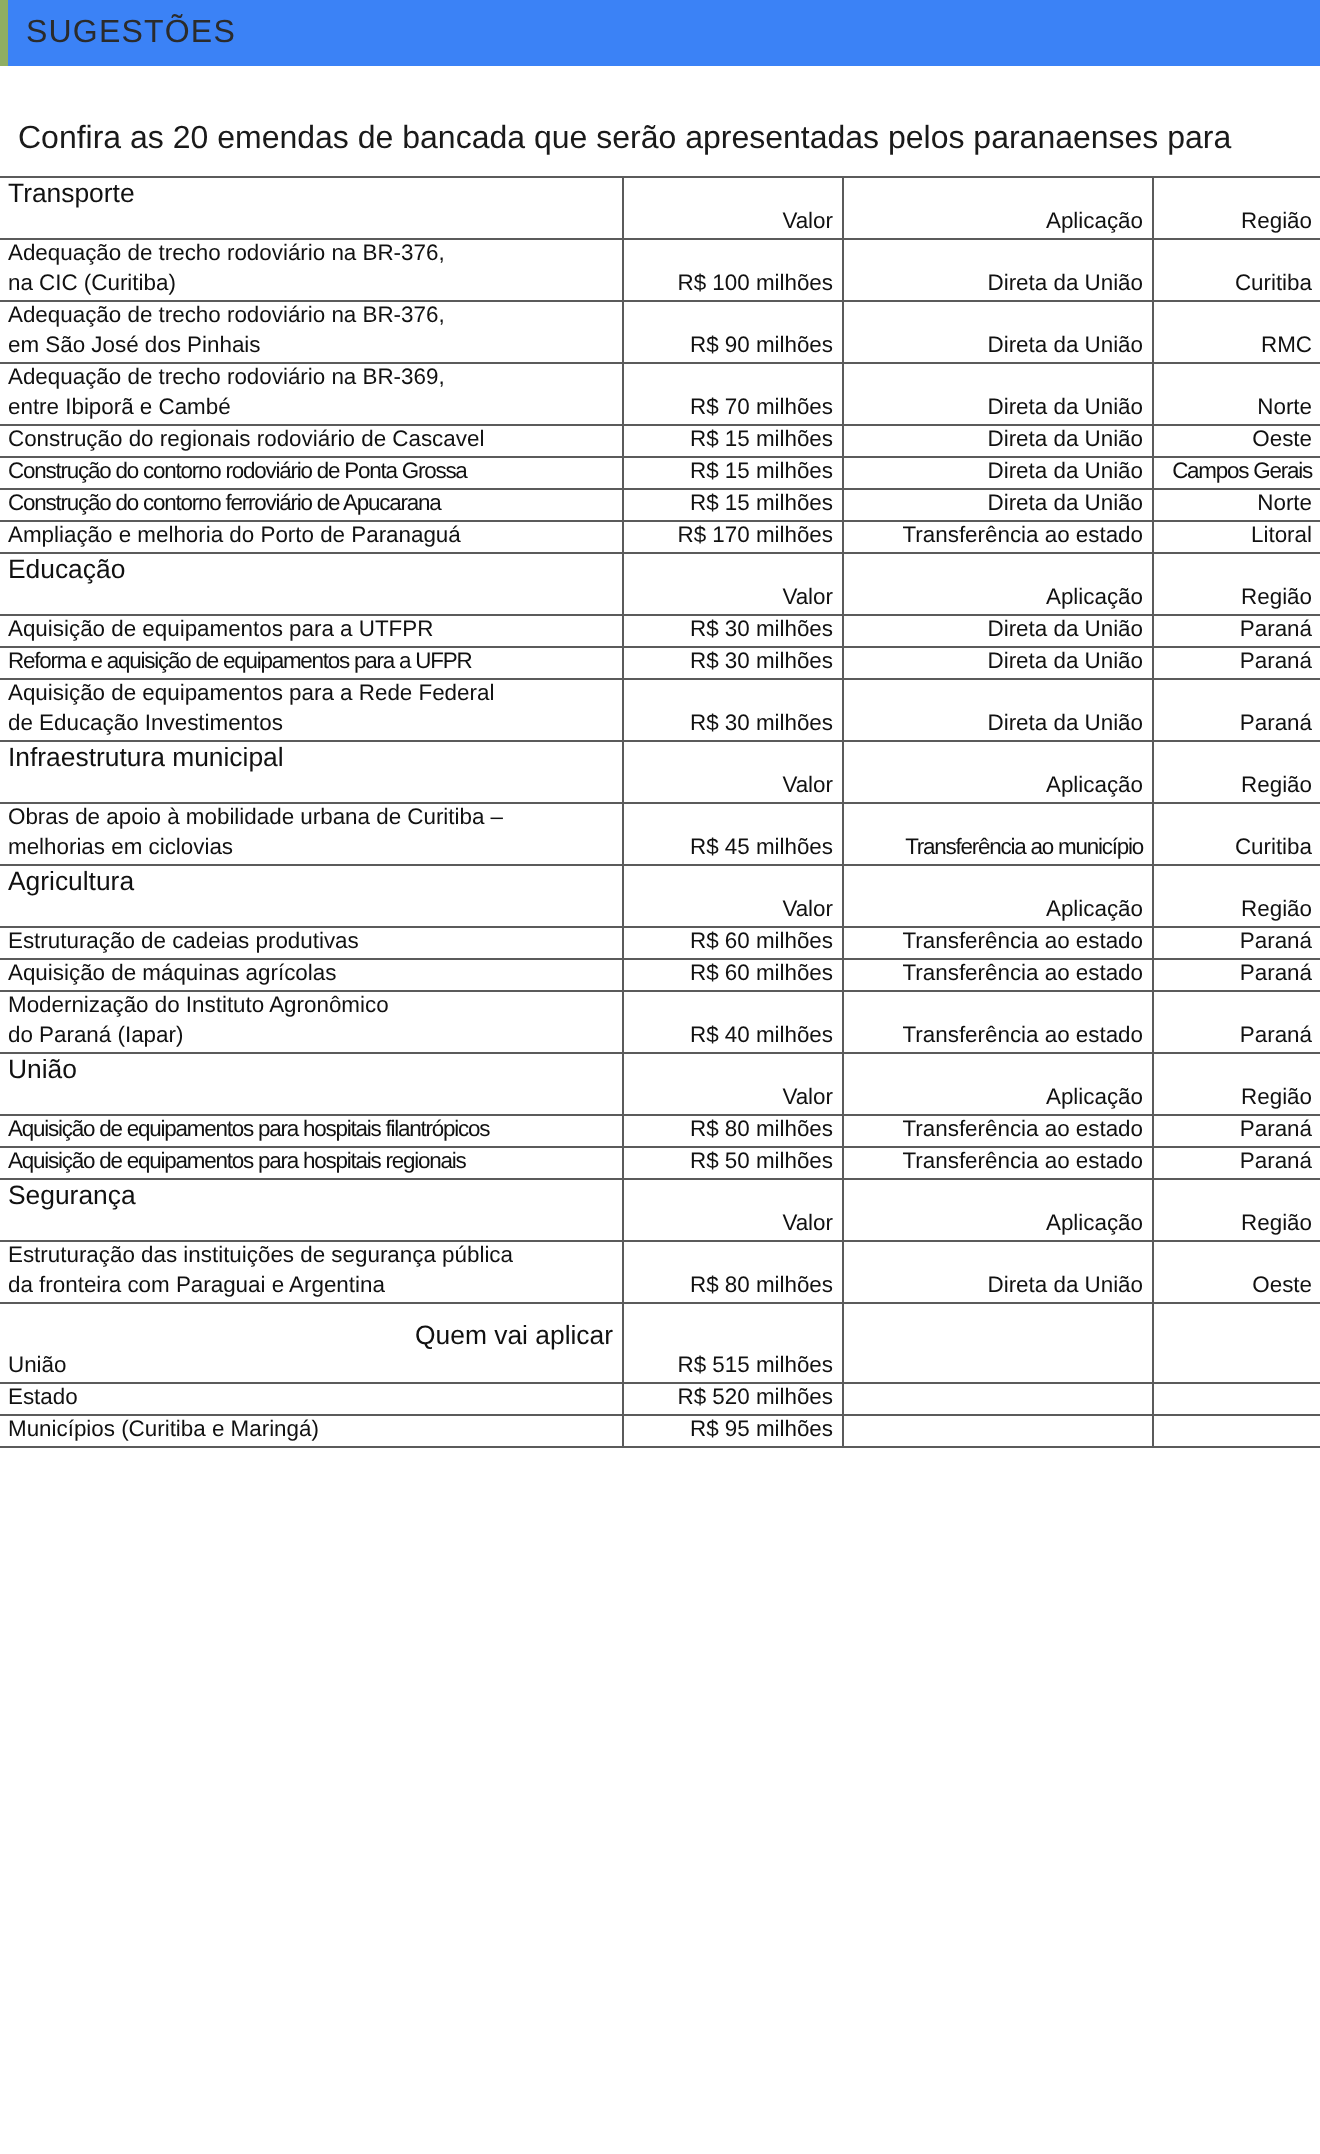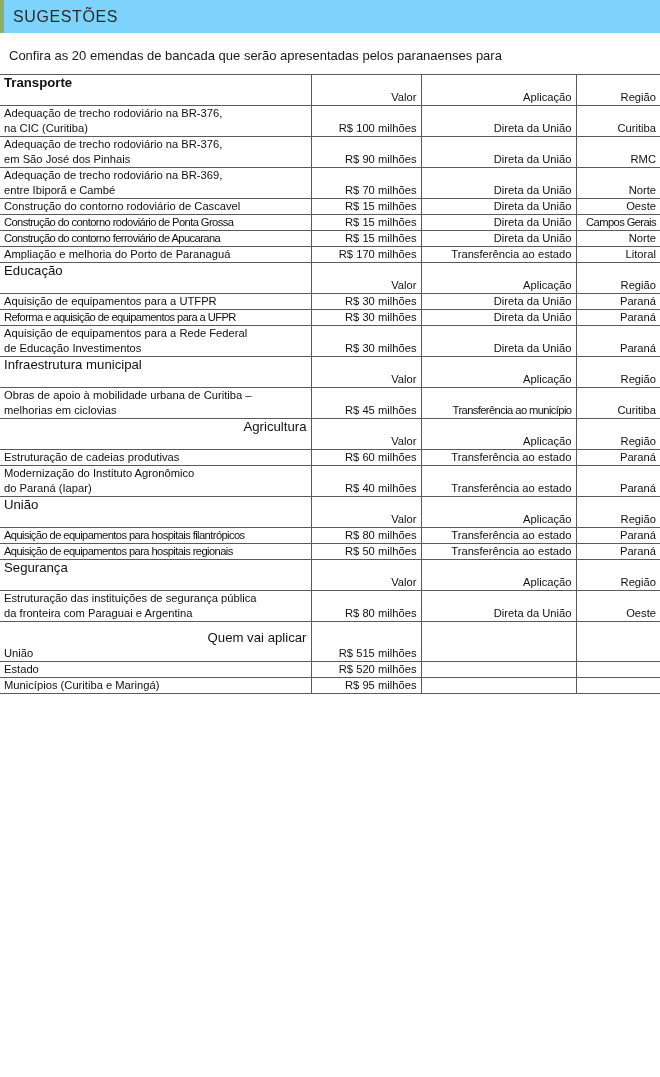--- a/index.html
+++ b/index.html
@@ -19,24 +19,24 @@
     position: relative;
     width: 660px;
     height: 1077px;
     box-sizing: border-box;
   }
 
   
   .banner {
     position: relative;
     height: 33px;
-    background: #7dd3fc;
+    background: #3b82f6;
     display: flex;
     align-items: center;
-    margin: 0 0 0 0;
+    margin: 0 0 14px 0;
   }
   .banner-stripe {
     position: absolute;
     left: 0;
     top: 0;
     width: 4px;
     height: 33px;
     background: #8fae63;
   }
   .banner-title {
@@ -47,21 +47,21 @@
     font-weight: 400;
   }
   .banner-underline {
     height: 2px;
     background: #ffffff;
   }
 
   
   .intro {
     padding: 13px 18px 9px 9px;
-    font-size: 13px;
+    font-size: 16px;
     line-height: 16.5px;
     color: #1a1a1a;
   }
 
   
   table.budget {
     width: 660px;
     border-collapse: collapse;
     table-layout: fixed;
     font-size: 11.2px;
@@ -121,21 +121,21 @@
 
   <table class="budget">
     <colgroup>
       <col class="c-desc">
         <col class="c-val">
         <col class="c-apl">
         <col class="c-reg">
     </colgroup>
     <tbody id="tbody">
         <tr class="topline">
-          <td class="first sec-head ta-l" style="border-bottom: none; font-weight: bold;">Transporte</td>
+          <td class="first sec-head ta-l" style="border-bottom: none;">Transporte</td>
           <td class="" style="border-bottom: none;"></td>
           <td class="" style="border-bottom: none;"></td>
           <td class="" style="border-bottom: none;"></td>
         </tr>
         <tr class="colhdr">
           <td class="first"></td>
           <td class="ta-r">Valor</td>
           <td class="ta-r">Aplicação</td>
           <td class="ta-r">Região</td>
         </tr>
@@ -160,21 +160,21 @@
         <tr>
           <td class="first ta-l two-line">
             <div>Adequação de trecho rodoviário na BR-369,</div>
             <div>entre Ibiporã e Cambé</div>
           </td>
           <td class="ta-r">R$ 70 milhões</td>
           <td class="ta-r">Direta da União</td>
           <td class="ta-r">Norte</td>
         </tr>
         <tr>
-          <td class="first ta-l">Construção do contorno rodoviário de Cascavel</td>
+          <td class="first ta-l">Construção do regionais rodoviário de Cascavel</td>
           <td class="ta-r">R$ 15 milhões</td>
           <td class="ta-r">Direta da União</td>
           <td class="ta-r">Oeste</td>
         </tr>
         <tr>
           <td class="first ta-l tighter">Construção do contorno rodoviário de Ponta Grossa</td>
           <td class="ta-r">R$ 15 milhões</td>
           <td class="ta-r">Direta da União</td>
           <td class="ta-r tighter">Campos Gerais</td>
         </tr>
@@ -238,33 +238,39 @@
         <tr>
           <td class="first ta-l two-line">
             <div>Obras de apoio à mobilidade urbana de Curitiba –</div>
             <div>melhorias em ciclovias</div>
           </td>
           <td class="ta-r">R$ 45 milhões</td>
           <td class="ta-r tighter">Transferência ao município</td>
           <td class="ta-r">Curitiba</td>
         </tr>
         <tr>
-          <td class="first sec-head ta-l" style="border-bottom: none; text-align: right;">Agricultura</td>
+          <td class="first sec-head ta-l" style="border-bottom: none;">Agricultura</td>
           <td class="" style="border-bottom: none;"></td>
           <td class="" style="border-bottom: none;"></td>
           <td class="" style="border-bottom: none;"></td>
         </tr>
         <tr class="colhdr">
           <td class="first"></td>
           <td class="ta-r">Valor</td>
           <td class="ta-r">Aplicação</td>
           <td class="ta-r">Região</td>
         </tr>
         <tr>
           <td class="first ta-l">Estruturação de cadeias produtivas</td>
+          <td class="ta-r">R$ 60 milhões</td>
+          <td class="ta-r">Transferência ao estado</td>
+          <td class="ta-r">Paraná</td>
+        </tr>
+        <tr>
+          <td class="first ta-l">Aquisição de máquinas agrícolas</td>
           <td class="ta-r">R$ 60 milhões</td>
           <td class="ta-r">Transferência ao estado</td>
           <td class="ta-r">Paraná</td>
         </tr>
         <tr>
           <td class="first ta-l two-line">
             <div>Modernização do Instituto Agronômico</div>
             <div>do Paraná (Iapar)</div>
           </td>
           <td class="ta-r">R$ 40 milhões</td>

